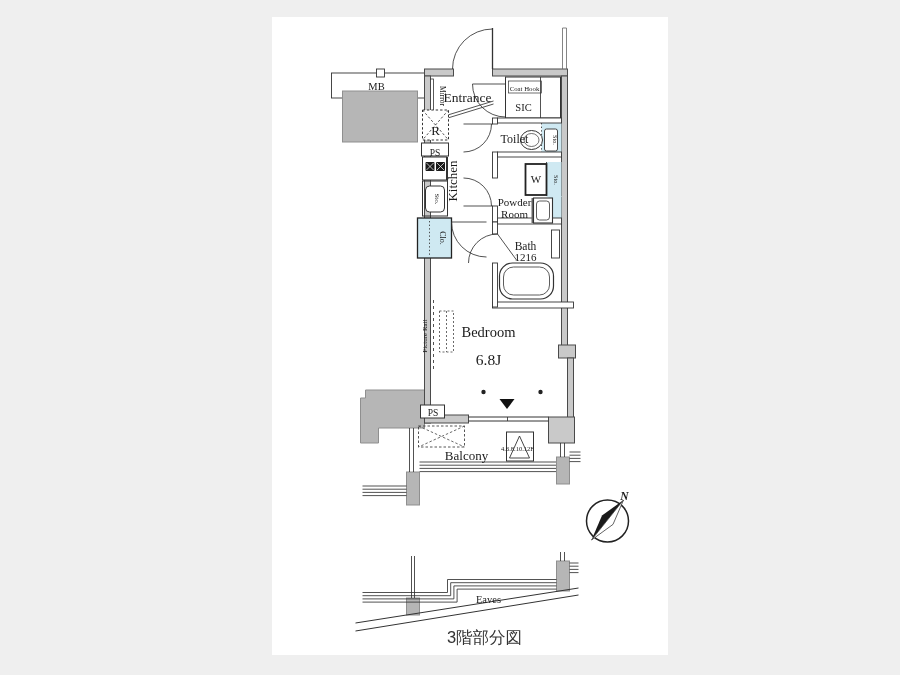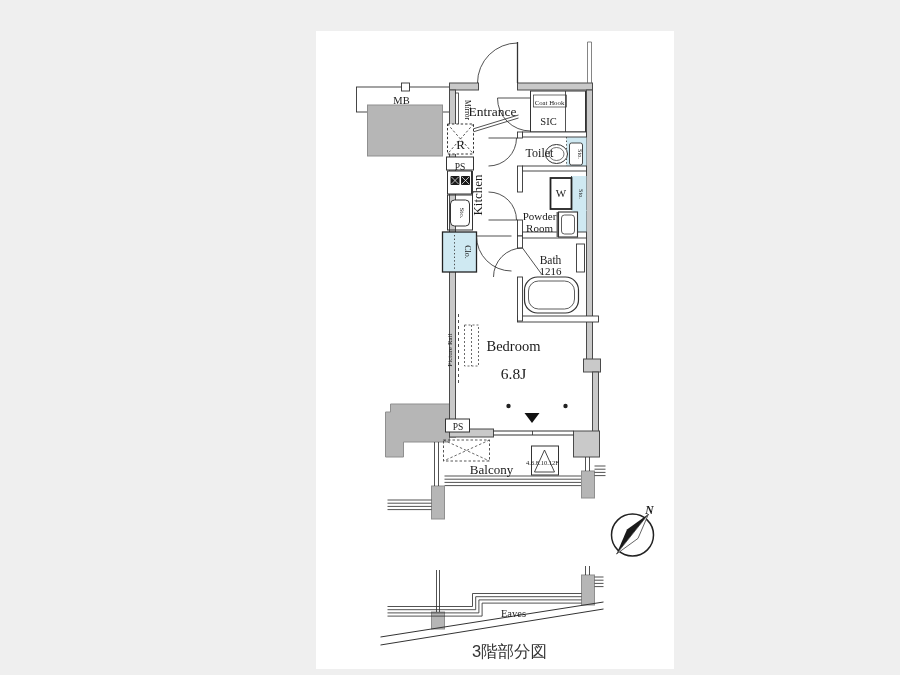--- a/index.html
+++ b/index.html
@@ -1,17 +1,17 @@
 <!DOCTYPE html>
 <html><head>
 <meta charset="utf-8">
 <style>
   html,body{margin:0;padding:0;}
   .stage{position:relative;width:900px;height:675px;background:#efefef;overflow:hidden;}
-  .plan-image{position:absolute;left:272px;top:31px;width:358px;height:638px;background:#ffffff;margin-left:44px;}
+  .plan-image{position:absolute;left:272px;top:17px;width:396px;height:638px;background:#ffffff;}
   svg{display:block;width:100%;height:100%;}
   .wall{fill:#c9c9c9;stroke:#4a4a4a;stroke-width:1;}
   .blk{fill:#b6b6b6;stroke:#8f8f8f;stroke-width:1;}
   .iw{fill:#ffffff;stroke:#333;stroke-width:0.9;}
   .wht{fill:#ffffff;stroke:#333;stroke-width:1;}
   .ln{stroke:#333;fill:none;stroke-width:1;}
   .thin{stroke-width:0.85;}
   .dash{stroke-dasharray:2.4,2;}
   .dot{stroke-dasharray:1.4,2.2;}
   .txt{fill:#1a1a1a;font-family:"Liberation Serif",serif;text-anchor:middle;}

